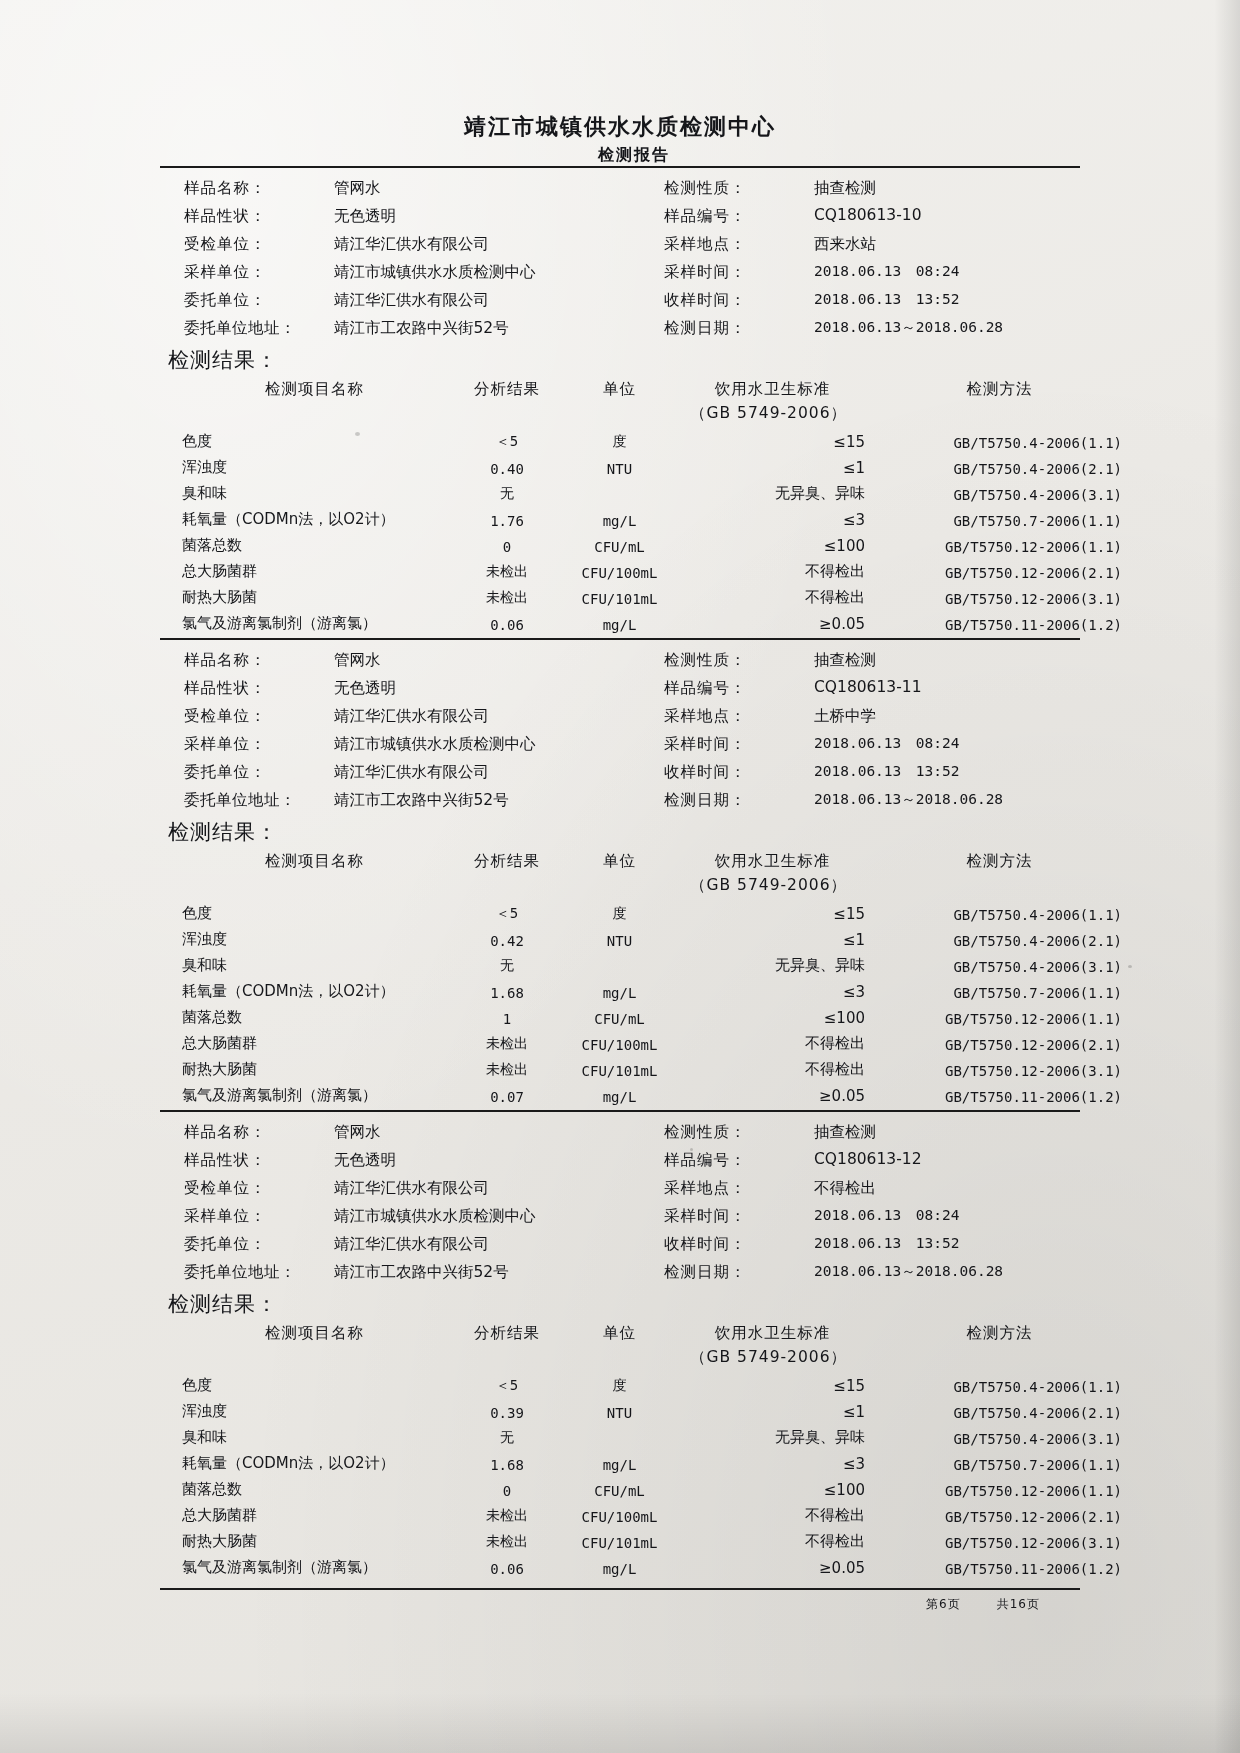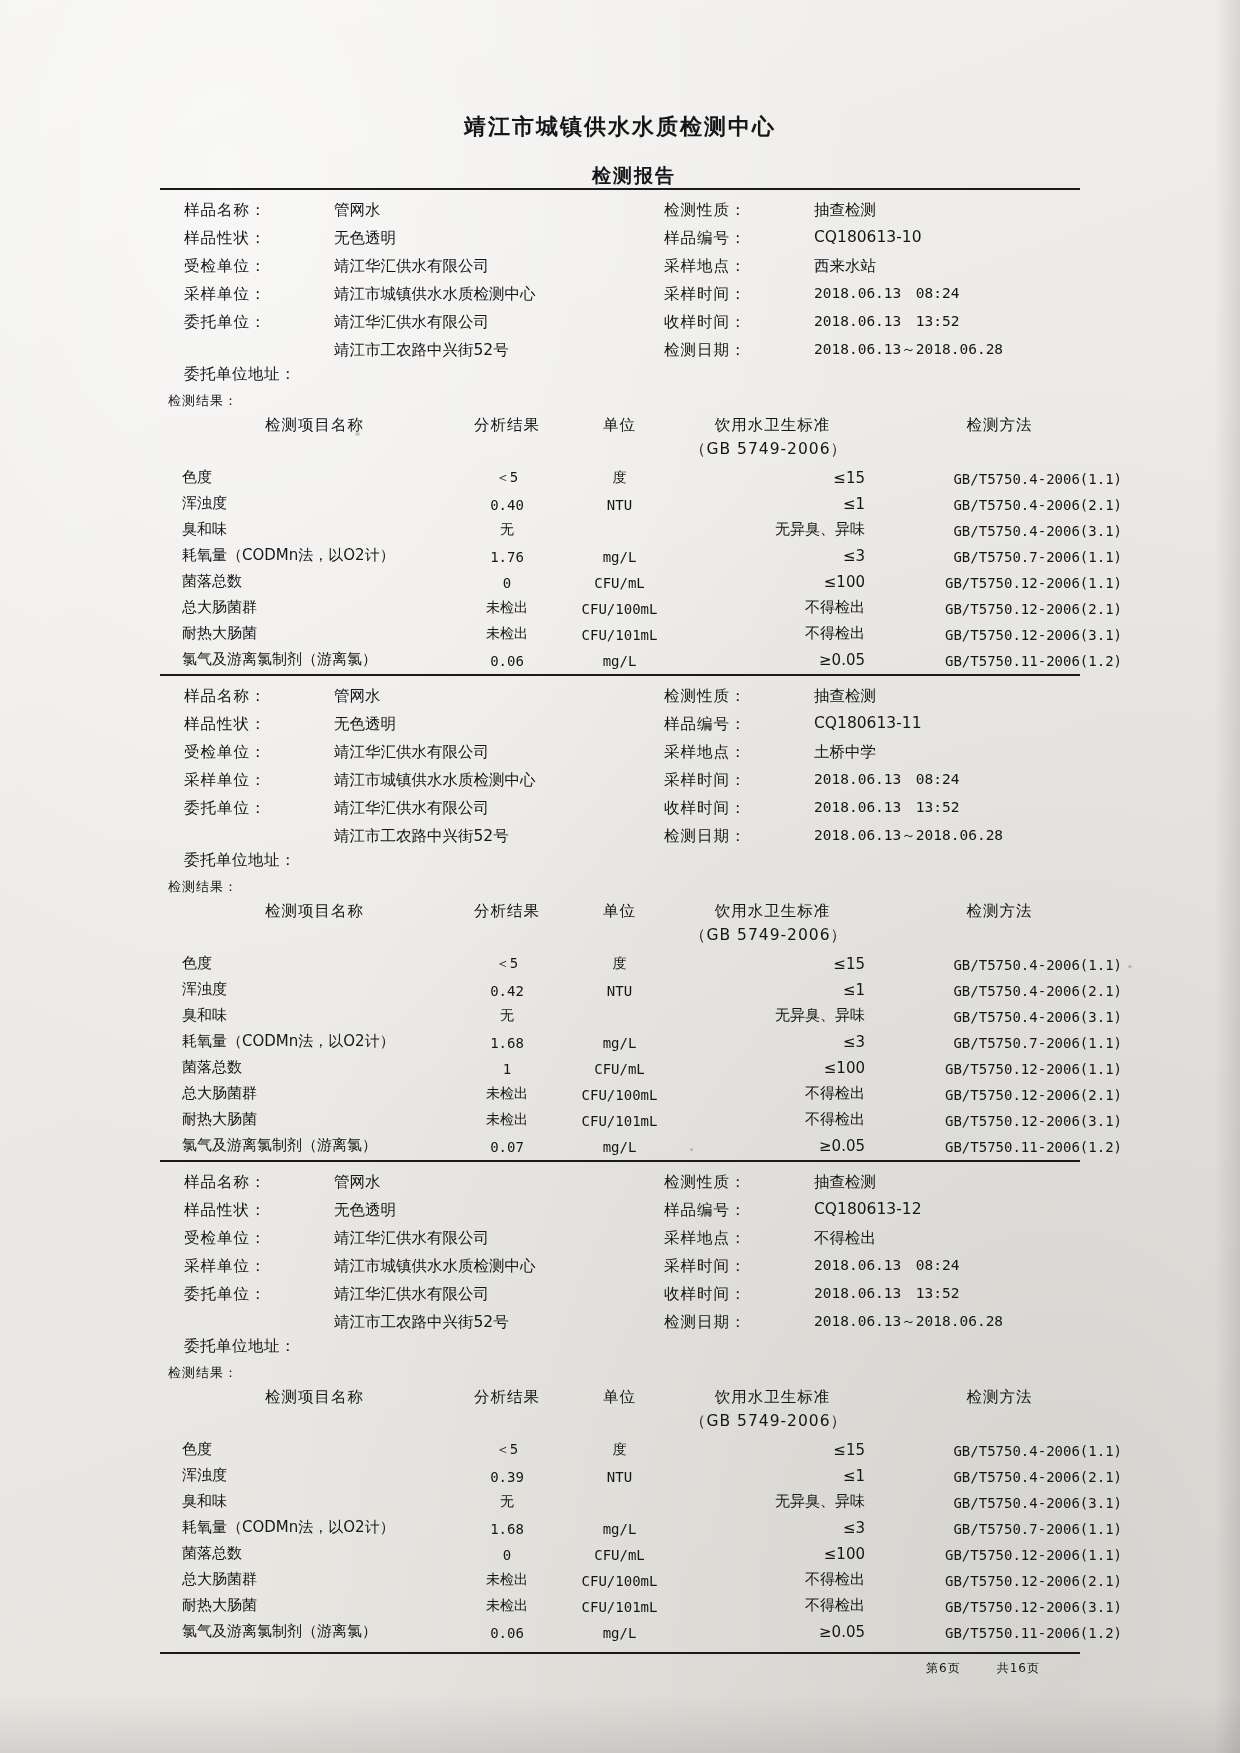--- a/index.html
+++ b/index.html
@@ -39,25 +39,25 @@
     text-align: center;
     margin-top: 112px;
   }
   .doc-title {
     font-size: 22px;
     font-weight: bold;
     letter-spacing: 2px;
     line-height: 1.35;
   }
   .doc-subtitle {
-    font-size: 19px;
+    font-size: 16px;
     font-weight: bold;
     letter-spacing: 2px;
     line-height: 1.4;
-    margin-top: 20px;
+    margin-top: 2px;
     padding-left: 28px;
   }
   .report {
     width: 920px;
     margin: 0 auto;
     position: relative;
   }
   .hr-strong {
     border-top: 2px solid #1a1a1a;
     margin: 0;
@@ -70,28 +70,27 @@
     column-gap: 0;
     row-gap: 0;
   }
   .meta-label {
     letter-spacing: 1px;
     padding: 3.5px 0;
     white-space: nowrap;
   }
   .meta-label.wide {
     letter-spacing: 0.5px;
-    margin-top: 24px;
   }
   .meta-value {
     padding: 3.5px 0;
     white-space: nowrap;
   }
   .results-label {
-    font-size: 13px;
+    font-size: 21px;
     padding: 2px 0 2px 8px;
     letter-spacing: 1px;
   }
   table.data {
     width: 100%;
     border-collapse: collapse;
     font-size: 15px;
     table-layout: fixed;
   }
   table.data th {

